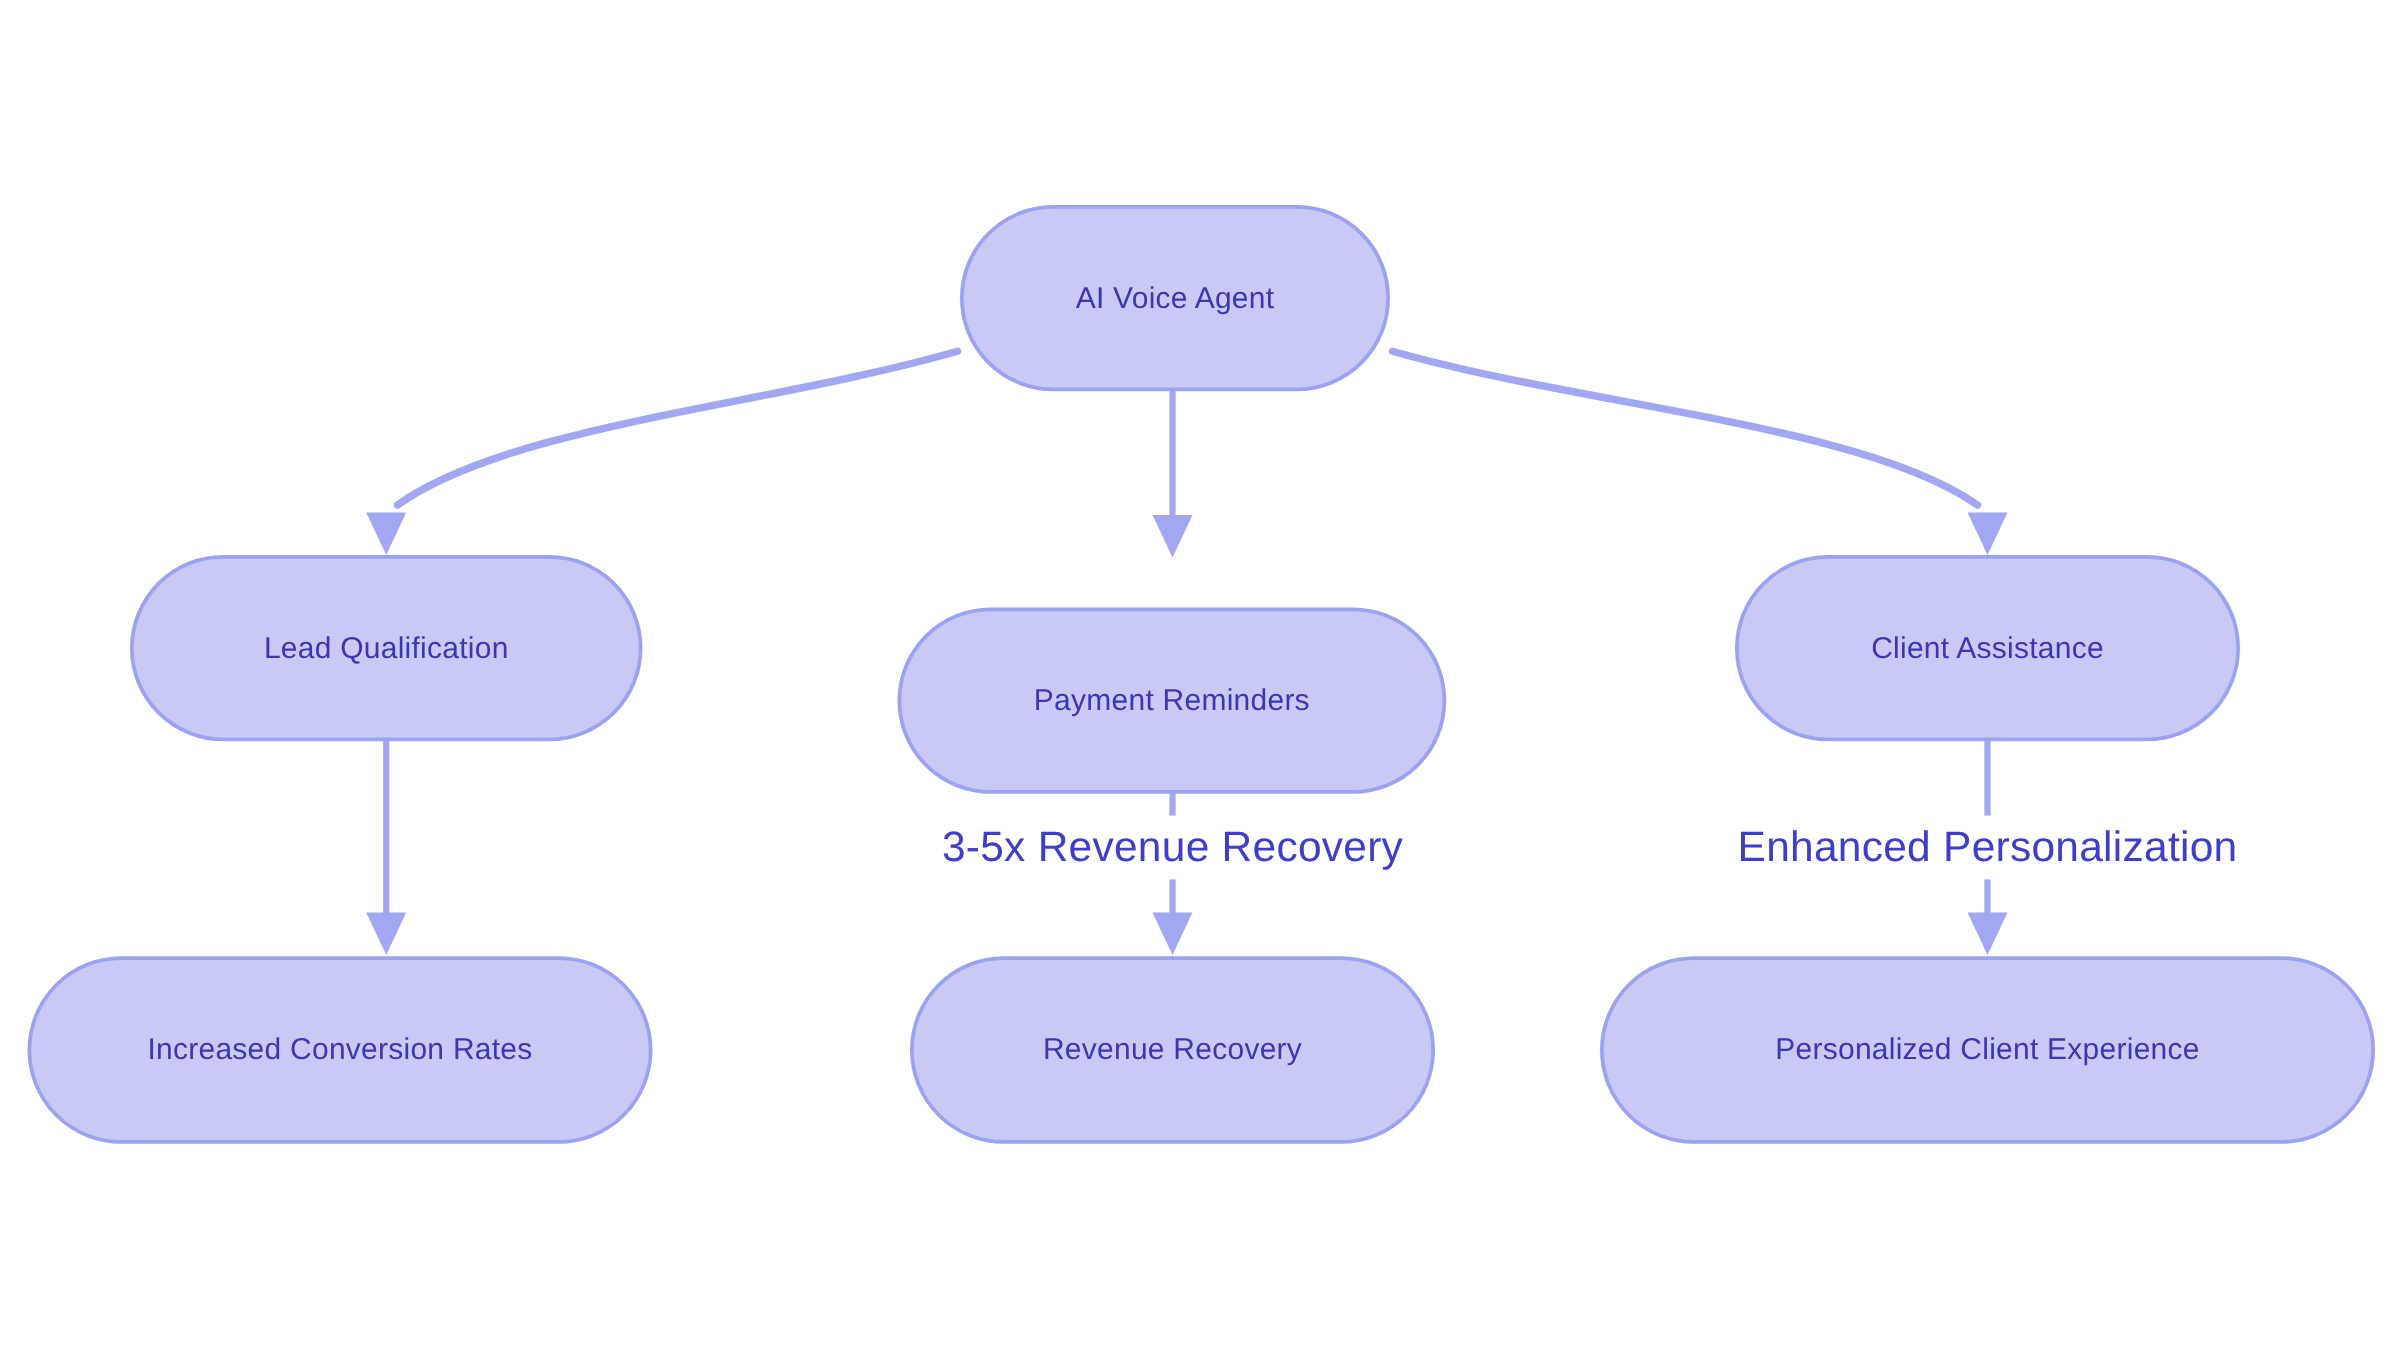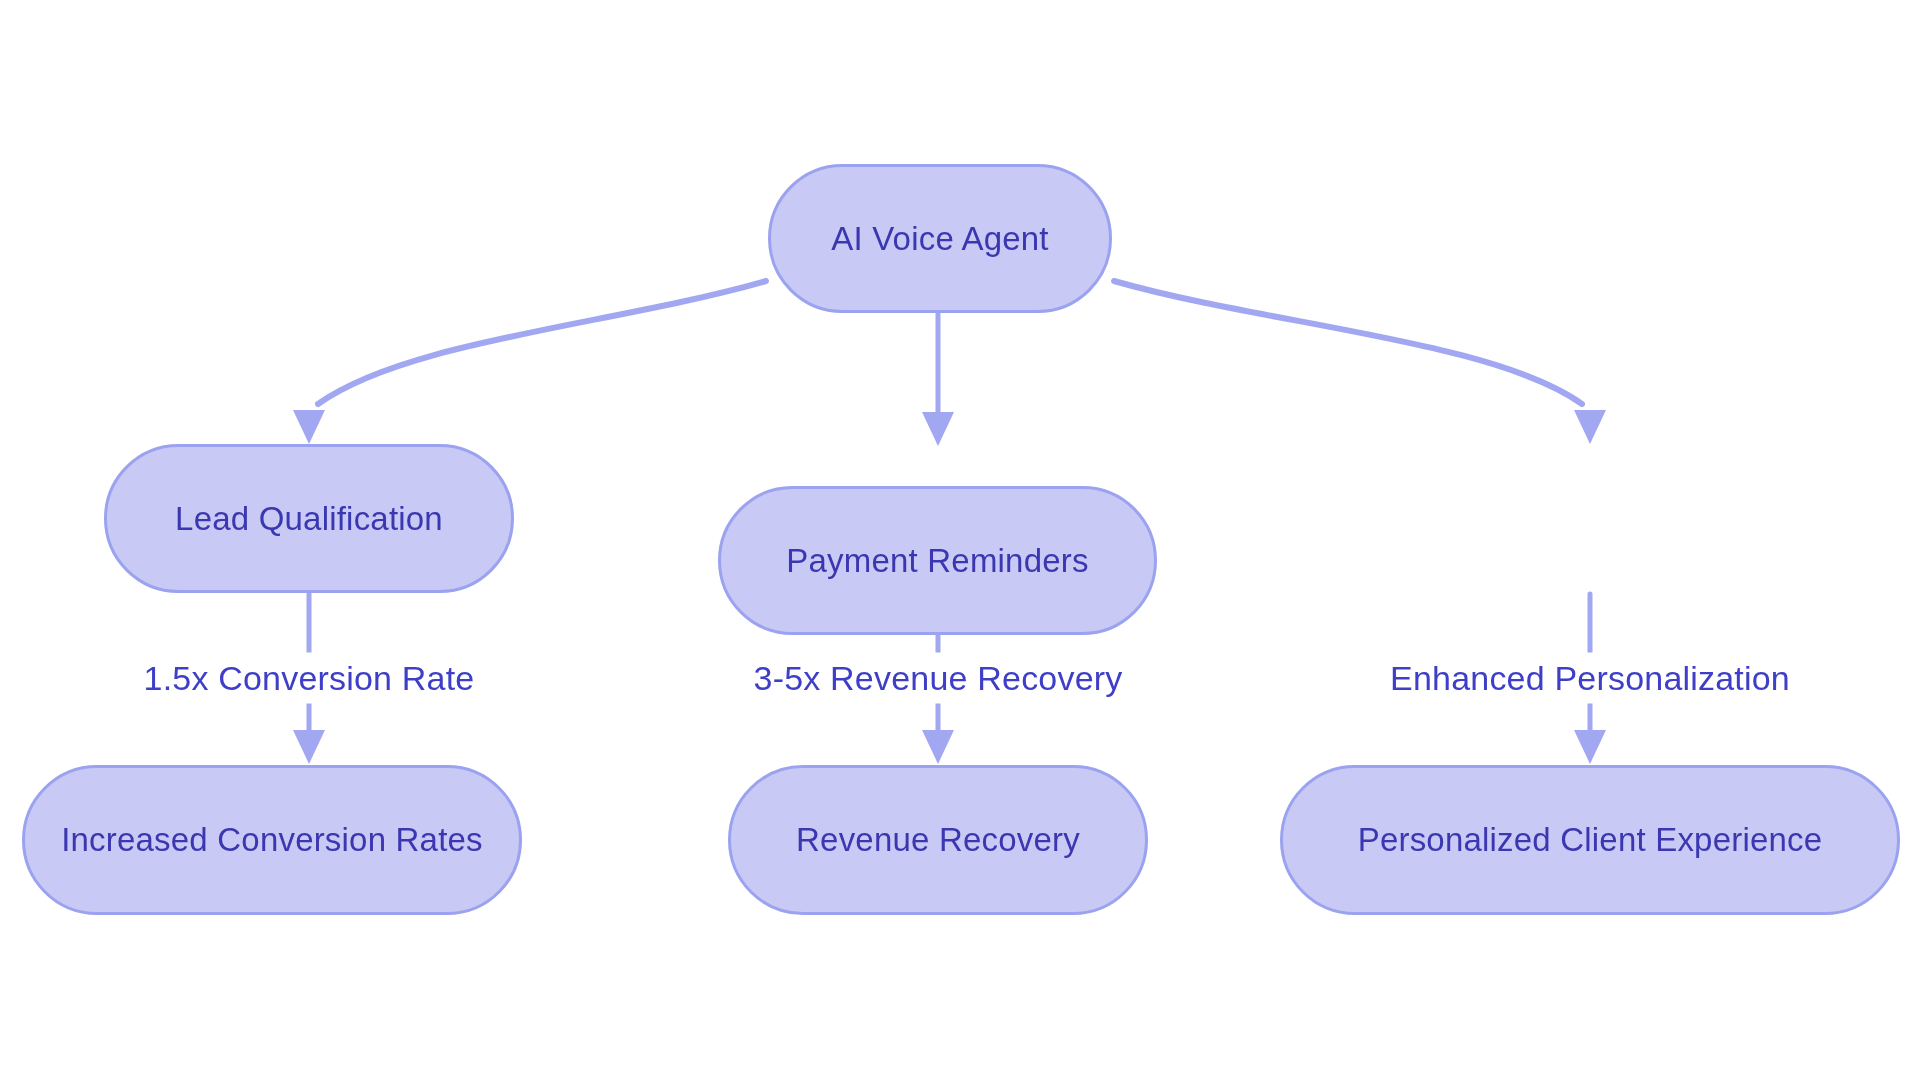--- a/index.html
+++ b/index.html
@@ -34,21 +34,21 @@
   .edges polygon { fill: var(--edge-line); }
   .node {
     position: absolute;
     display: flex;
     align-items: center;
     justify-content: center;
     background: var(--node-fill);
     border: 3px solid var(--node-border);
     border-radius: 80px;
     color: var(--node-text);
-    font-size: 33px;
+    font-size: 24px;
     letter-spacing: 0.2px;
     white-space: nowrap;
     text-align: center;
   }
   .node-root   { left: 768px;  top: 164px; width: 344px; height: 149px; }
   .node-lq     { left: 104px;  top: 444px; width: 410px; height: 149px; text-align: center; }
   .node-pr     { left: 718px;  top: 444px; width: 439px; height: 149px; margin-top: 42px; }
   .node-ca     { left: 1388px; top: 444px; width: 404px; height: 149px; }
   .node-icr    { left: 22px;   top: 765px; width: 500px; height: 150px; }
   .node-rr     { left: 728px;  top: 765px; width: 420px; height: 150px; }
@@ -90,22 +90,22 @@
     <polygon points="922,730 954,730 938,764"></polygon>
 
     <path d="M 1590 594 L 1590 731" stroke-width="5"></path>
     <polygon points="1574,730 1606,730 1590,764"></polygon>
   </svg>
 
   <div class="node node-root">AI Voice Agent</div>
 
   <div class="node node-lq">Lead Qualification</div>
   <div class="node node-pr">Payment Reminders</div>
+  <div class="node node-ca">Client Assistance</div>
 
-  <div class="edge-label label-1">1.5x Conversion Rate</div>
   <div class="edge-label label-2">3-5x Revenue Recovery</div>
   <div class="edge-label label-3">Enhanced Personalization</div>
 
   <div class="node node-icr">Increased Conversion Rates</div>
   <div class="node node-rr">Revenue Recovery</div>
   <div class="node node-pce">Personalized Client Experience</div>
 
 </div>
 
 </body></html>

